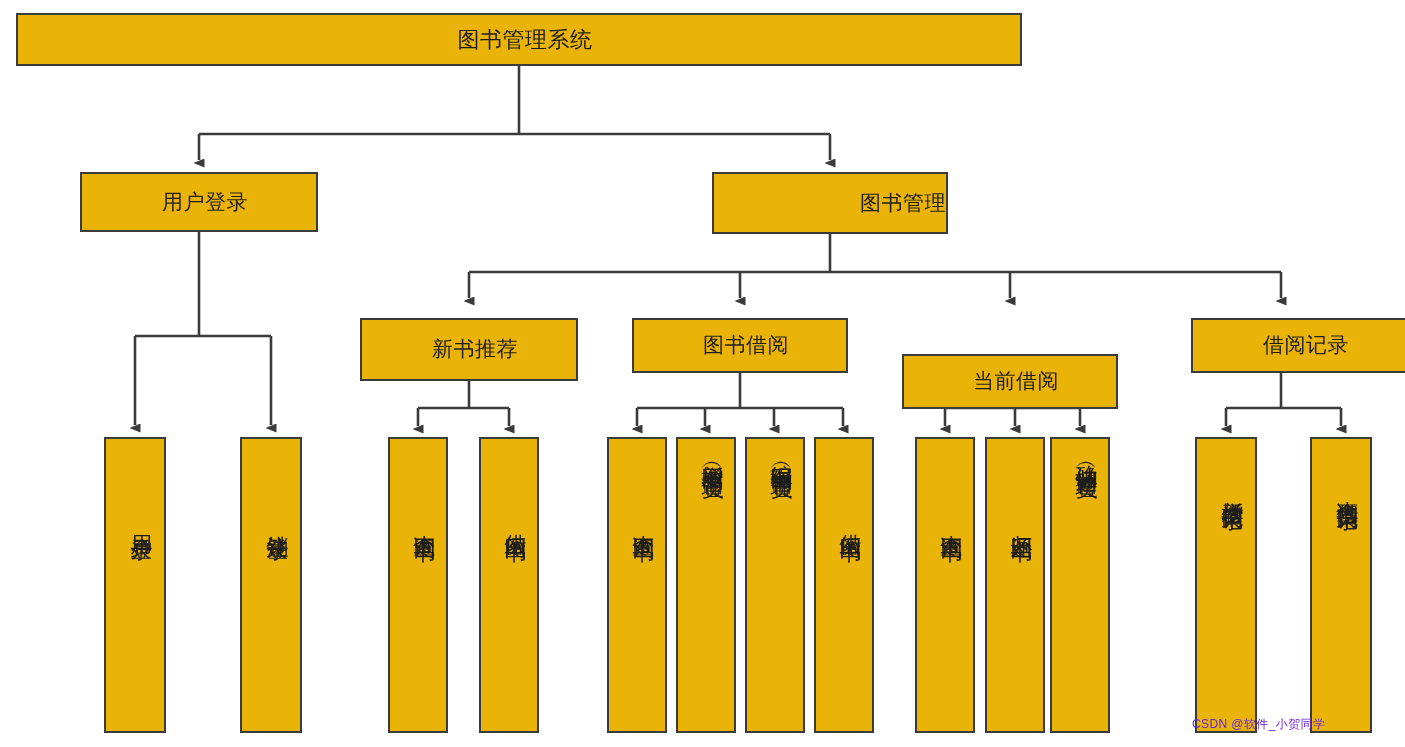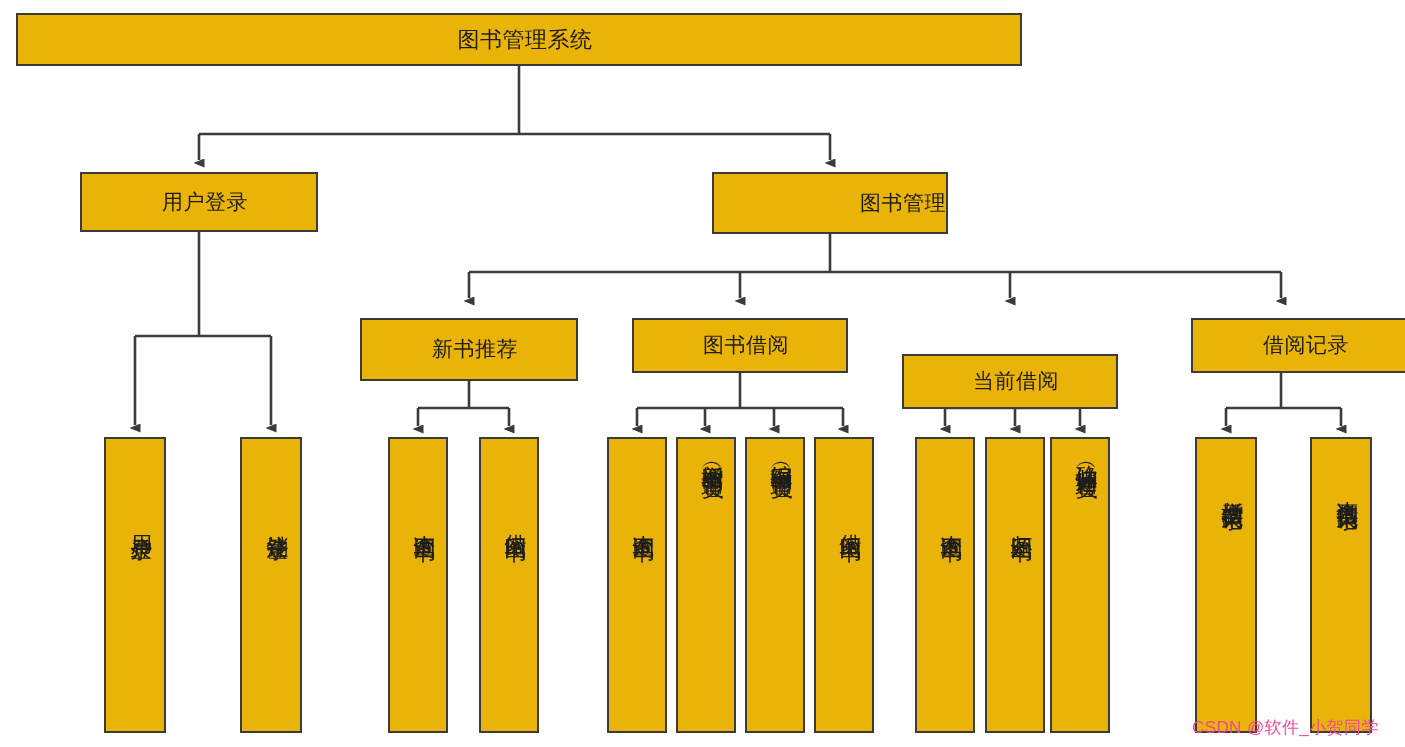--- a/index.html
+++ b/index.html
@@ -57,22 +57,22 @@
   .node.vertical .node-label {
     writing-mode: vertical-rl;
     text-orientation: upright;
     font-size: 22px;
     line-height: 1.22;
     letter-spacing: 2px;
     white-space: nowrap;
   }
   .watermark {
     position: absolute;
-    font-size: 17px;
-    color: #ec4899;
+    font-size: 12px;
+    color: #6d28d9;
     white-space: nowrap;
     letter-spacing: 0.4px;
   }
 </style>
 </head>
 <body>
 
 <div id="diagram-root">
 
   <svg id="edges-layer" viewBox="0 0 1405 747" width="1405" height="747" xmlns="http://www.w3.org/2000/svg">

